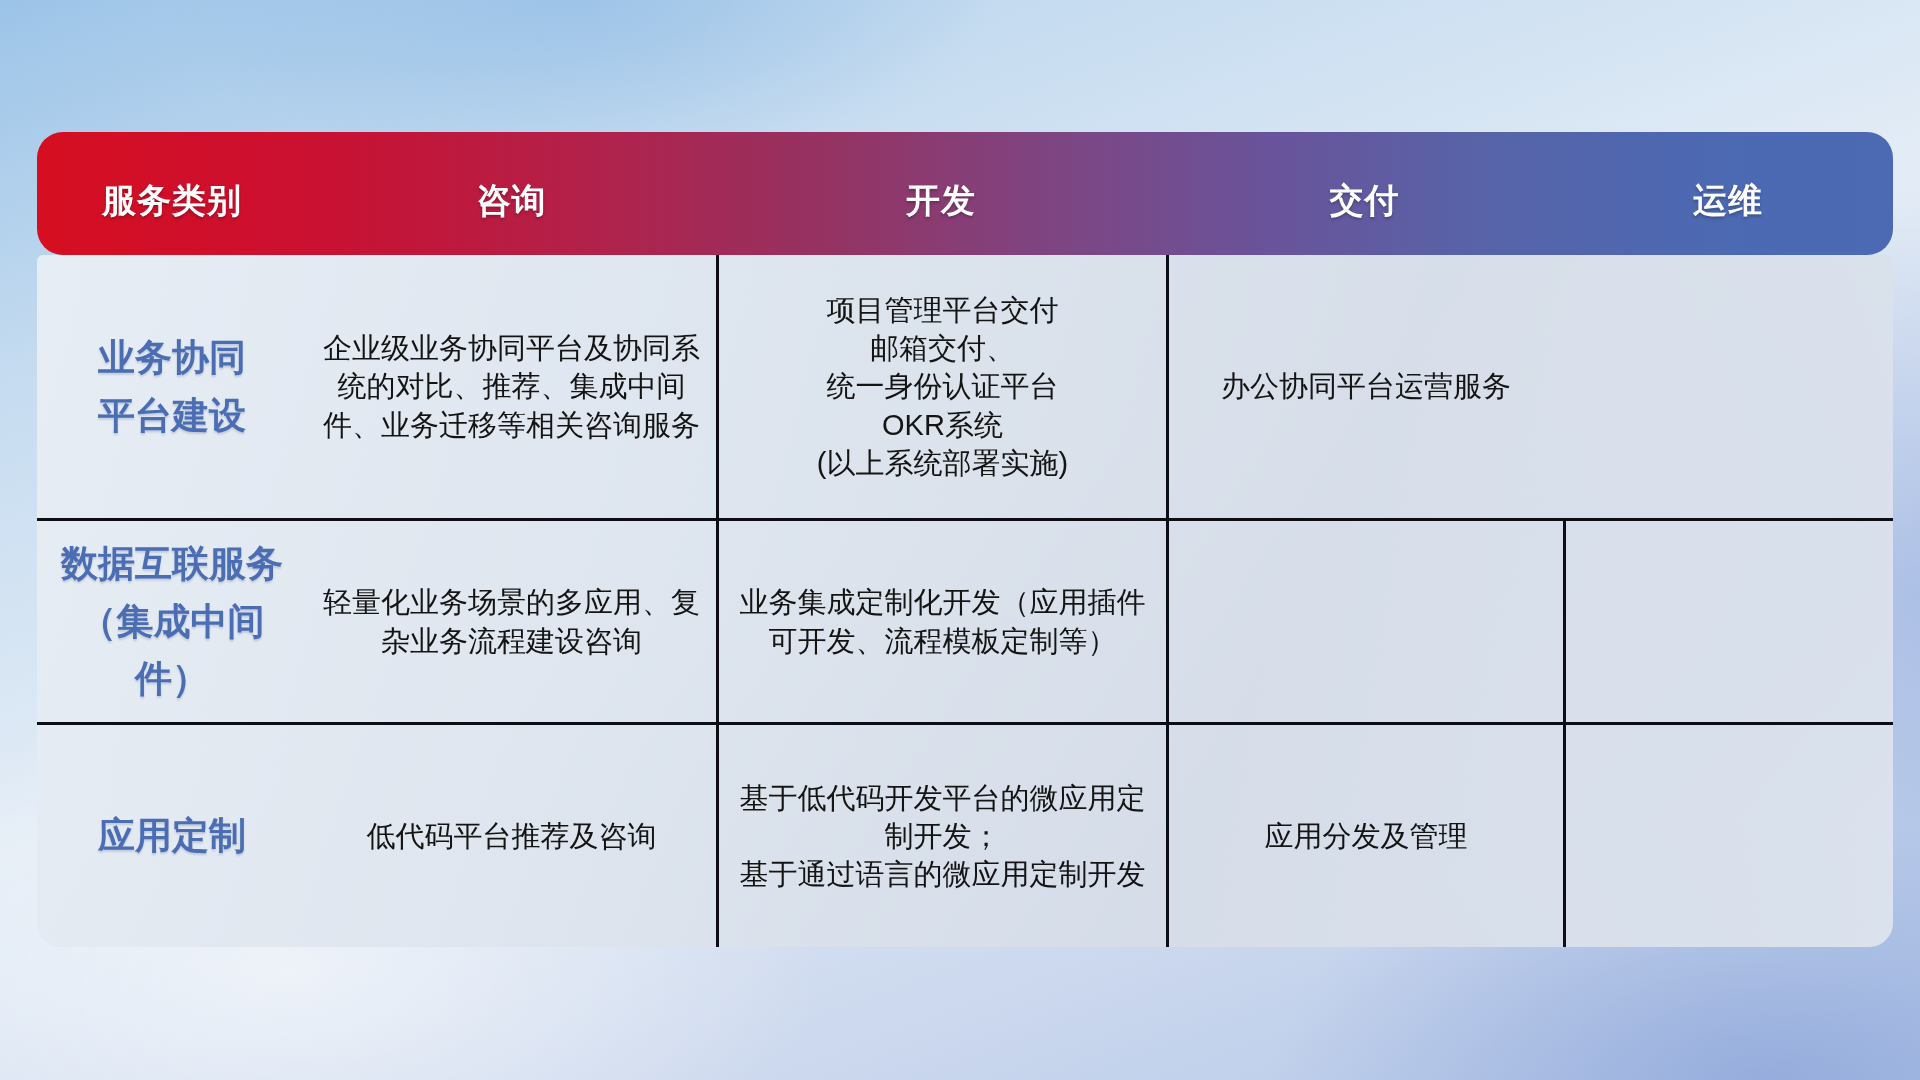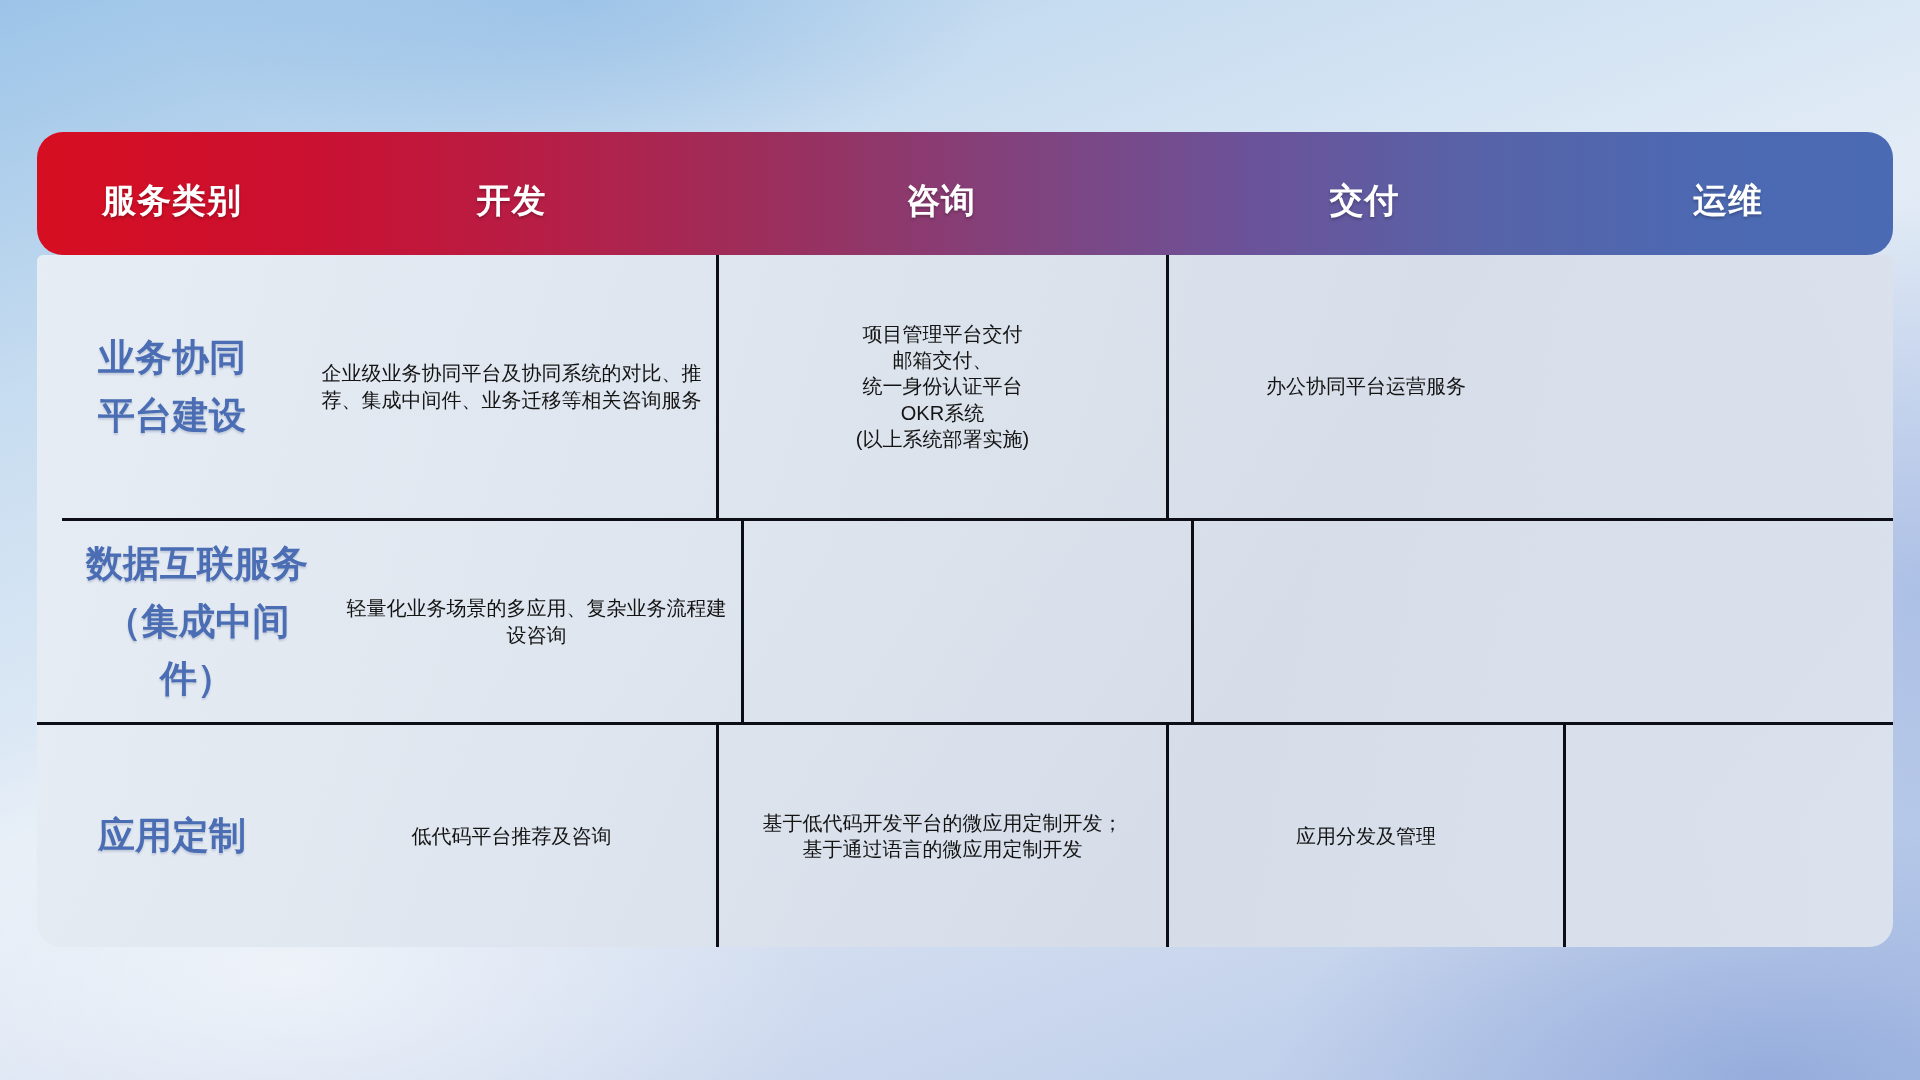--- a/index.html
+++ b/index.html
@@ -58,32 +58,32 @@
     background: linear-gradient(115deg,
       rgba(233,238,245,0.95) 0%, rgba(222,229,238,0.93) 35%,
       rgba(214,221,232,0.93) 65%, rgba(221,228,238,0.95) 100%);
     border-radius: 6px 6px 24px 24px;
     position: relative;
     z-index: 1;
   }
 
   .tr { box-sizing: border-box; }
   .tr-1 { height: 263px; }
-  .tr-2 { height: 204px; border-top: 3px solid #0d0d15; margin-left: 25px; }
+  .tr-2 { height: 204px; border-top: 3px solid #0d0d15; }
   .tr-3 { height: 225px; border-top: 3px solid #0d0d15; }
 
   .td {
     box-sizing: border-box;
     display: flex;
     align-items: center;
     justify-content: center;
     text-align: center;
     padding: 6px 12px;
     color: #141414;
-    font-size: 20px;
+    font-size: 29px;
     line-height: 1.32;
     white-space: pre-line;
   }
 
   
   .td.vline { border-left: 3px solid #0d0d15; }
 
   .td.category {
     color: #4a6db3;
     font-weight: bold;
@@ -93,22 +93,22 @@
     text-align: center;
   }
 </style>
 </head>
 <body>
 
 <div class="table-wrap">
 
   <div class="thead grid-cols">
     <div class="th">服务类别</div>
+    <div class="th">咨询</div>
     <div class="th">开发</div>
-    <div class="th">咨询</div>
     <div class="th">交付</div>
     <div class="th">运维</div>
   </div>
 
   <div class="tbody">
 
     <div class="tr tr-1 grid-cols">
       <div class="td category">业务协同
 平台建设</div>
       <div class="td">企业级业务协同平台及协同系统的对比、推荐、集成中间件、业务迁移等相关咨询服务</div>
@@ -117,20 +117,21 @@
 统一身份认证平台
 OKR系统
 (以上系统部署实施)</div>
       <div class="td vline">办公协同平台运营服务</div>
     </div>
 
     <div class="tr tr-2 grid-cols">
       <div class="td category">数据互联服务
 （集成中间件）</div>
       <div class="td">轻量化业务场景的多应用、复杂业务流程建设咨询</div>
+      <div class="td vline">业务集成定制化开发（应用插件可开发、流程模板定制等）</div>
       <div class="td vline"></div>
       <div class="td vline"></div>
     </div>
 
     <div class="tr tr-3 grid-cols">
       <div class="td category">应用定制</div>
       <div class="td">低代码平台推荐及咨询</div>
       <div class="td vline">基于低代码开发平台的微应用定制开发；
 基于通过语言的微应用定制开发</div>
       <div class="td vline">应用分发及管理</div>

